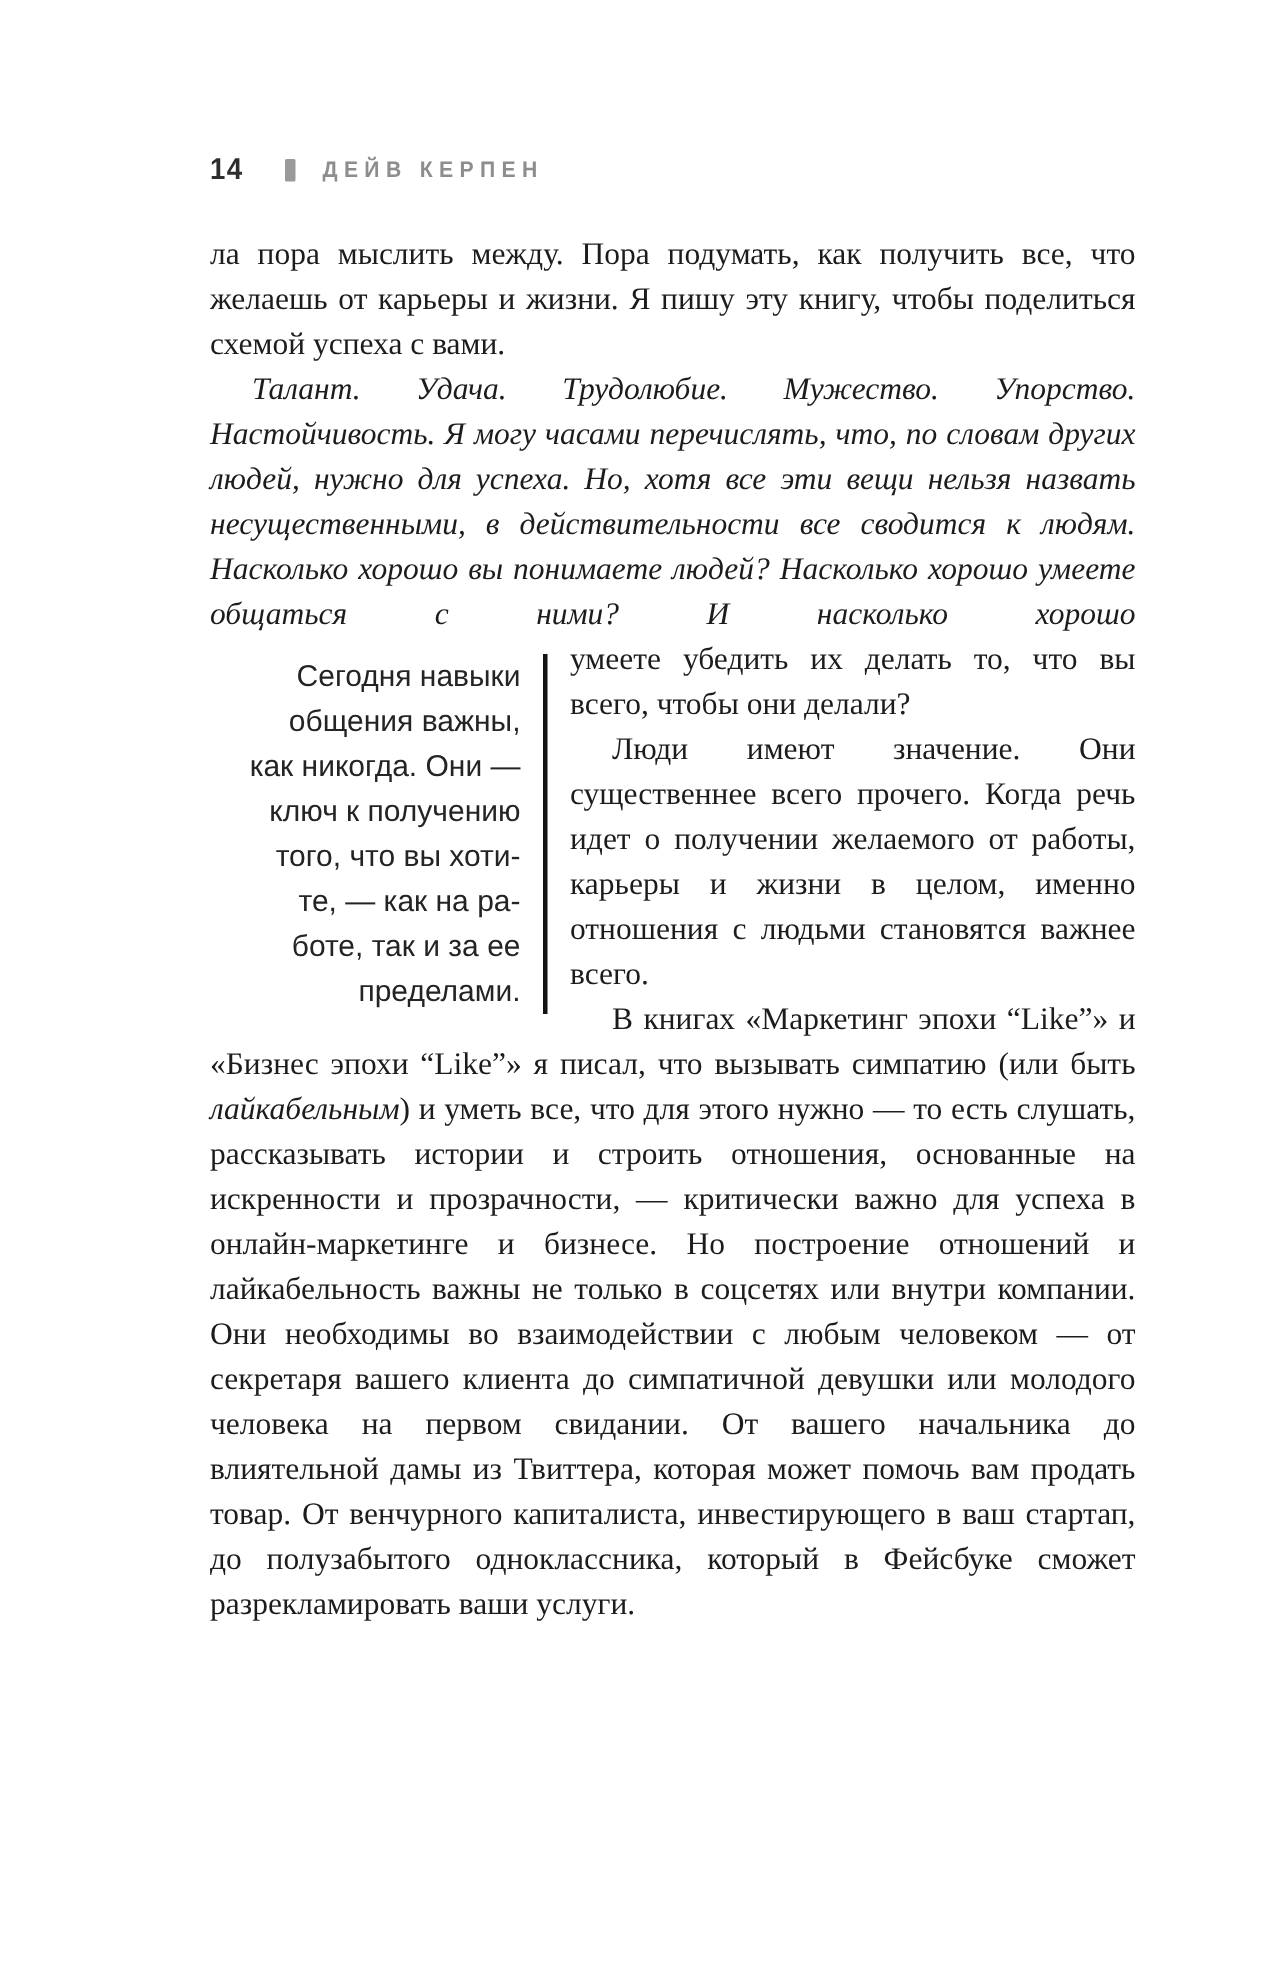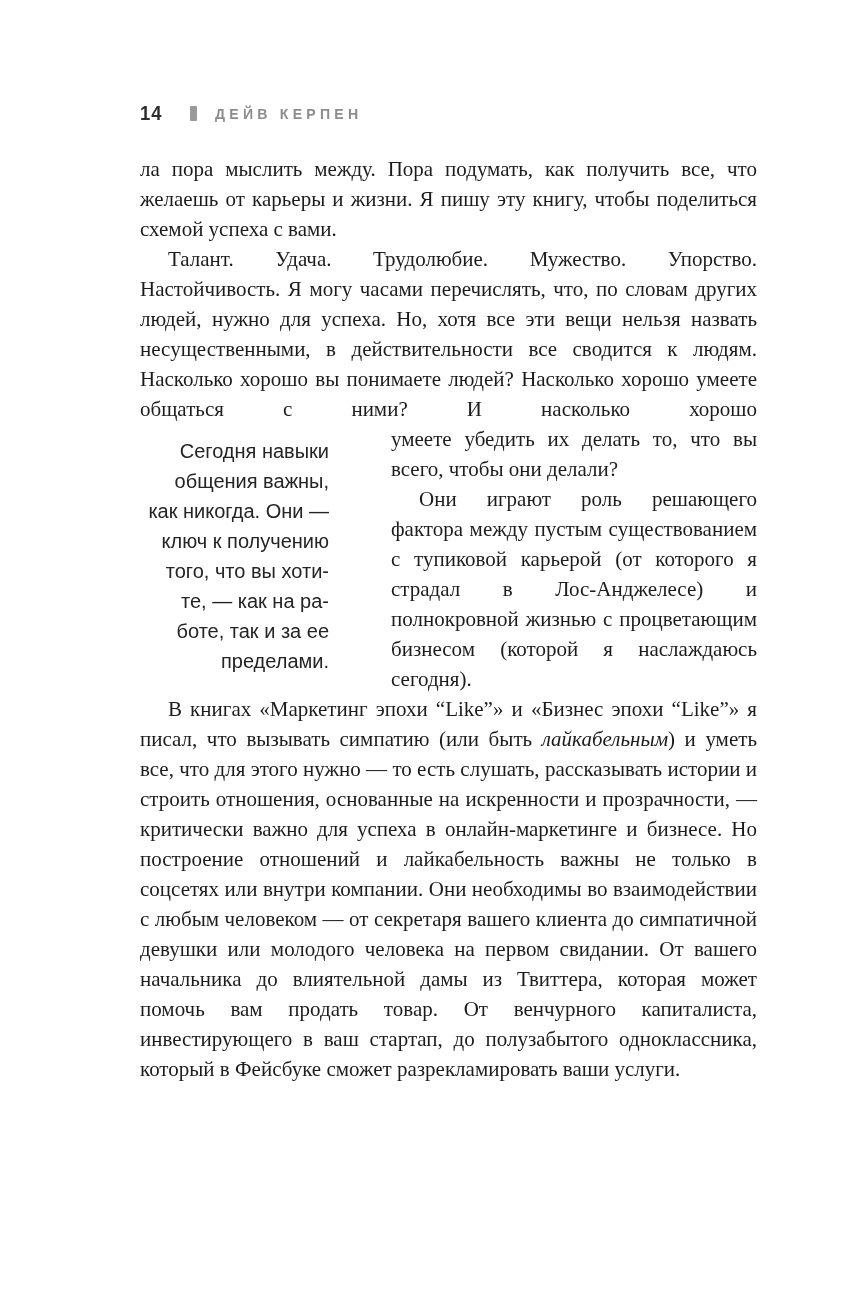--- a/index.html
+++ b/index.html
@@ -61,37 +61,37 @@
   }
   .para {
     margin: 0;
     text-indent: 28px;
   }
   .para.no-indent {
     text-indent: 0;
   }
   .para.force-last-just {
     text-align-last: justify;
+    font-style: italic;
   }
   .wrap-region {
     
   }
   .wrap-region::after {
     content: "";
     display: block;
     clear: none;
   }
   
   .pullquote {
     float: left;
     display: flex;
-    gap: 33px;
+    gap: 15px;
     width: 240px;
-    margin: 12px 26px 12px -15px;
-    align-items: center;
+    margin: 12px 15px 12px -15px;
   }
   .pq-text {
     flex: 1;
     font-family: "Liberation Sans", sans-serif;
     font-size: 20px;
     line-height: 30px;
     color: #242424;
     text-align: right;
     white-space: pre-line;
     text-indent: 0;
@@ -131,22 +131,22 @@
 ключ к получению
 того, что вы хоти-
 те, — как на ра-
 боте, так и за ее
 пределами.</span>
         <span class="pq-rule"></span>
       </span>
 
       <p class="para no-indent">умеете убедить их делать то, что вы всего, чтобы они делали?</p>
 
+      <p class="para">Люди имеют значение. Они существеннее всего прочего. Когда речь идет о получении желаемого от работы, карьеры и жизни в целом, именно отношения с людьми становятся важнее всего.</p>
 
-      <p class="para">Они играют роль решающего фактора между пустым существованием с тупиковой карьерой (от которого я страдал в Лос-Анджелесе) и полнокровной жизнью с процветающим бизнесом (которой я наслаждаюсь сегодня).</p>
 
     </div>
 
     <p class="para"><span>В книгах «Маркетинг эпохи “Like”» и «Бизнес эпохи “Like”» я писал, что вызывать симпатию (или быть </span><span class="italic">лайкабельным</span><span>) и уметь все, что для этого нужно — то есть слушать, рассказывать истории и строить отношения, основанные на искренности и прозрачности, — критически важно для успеха в онлайн-маркетинге и бизнесе. Но построение отношений и лайкабельность важны не только в соцсетях или внутри компании. Они необходимы во взаимодействии с любым человеком — от секретаря вашего клиента до симпатичной девушки или молодого человека на первом свидании. От вашего начальника до влиятельной дамы из Твиттера, которая может помочь вам продать товар. От венчурного капиталиста, инвестирующего в ваш стартап, до полузабытого одноклассника, который в Фейсбуке сможет разрекламировать ваши услуги.</span></p>
 
   </div>
 
 </div>
 
 </body></html>

